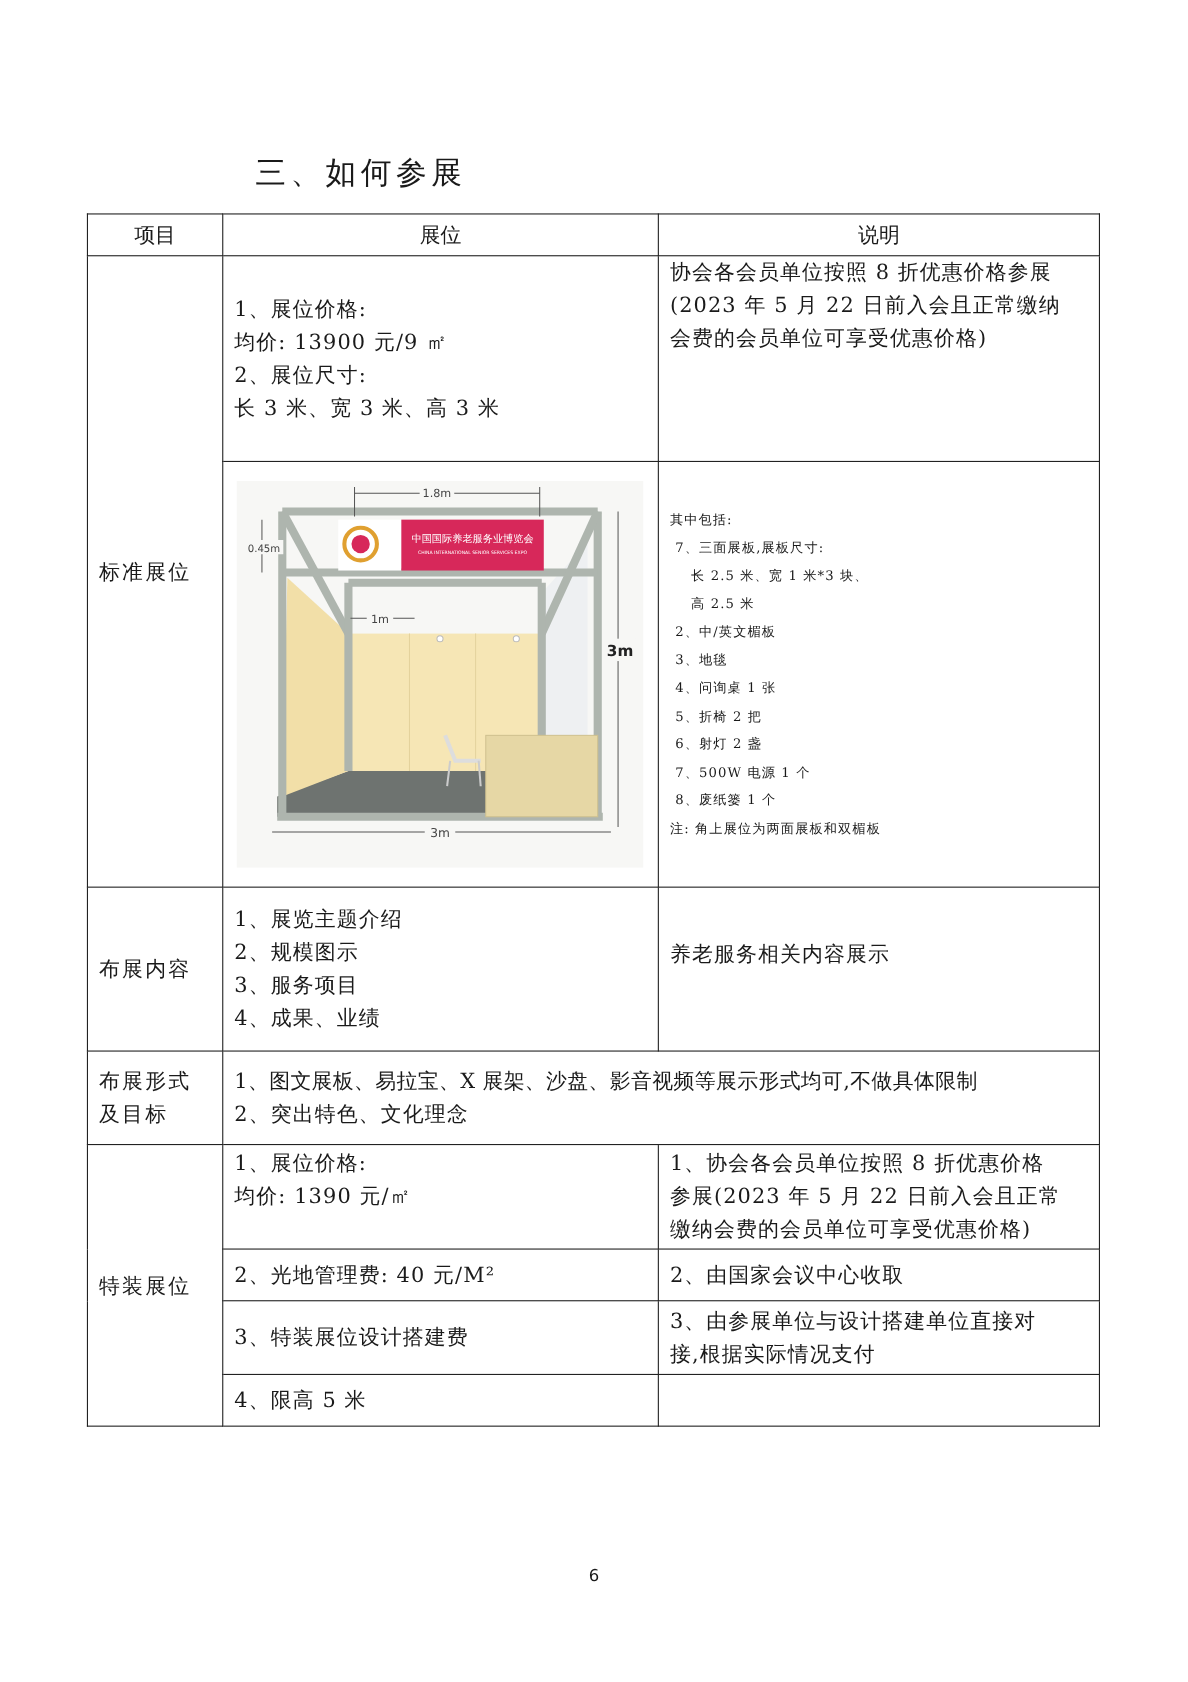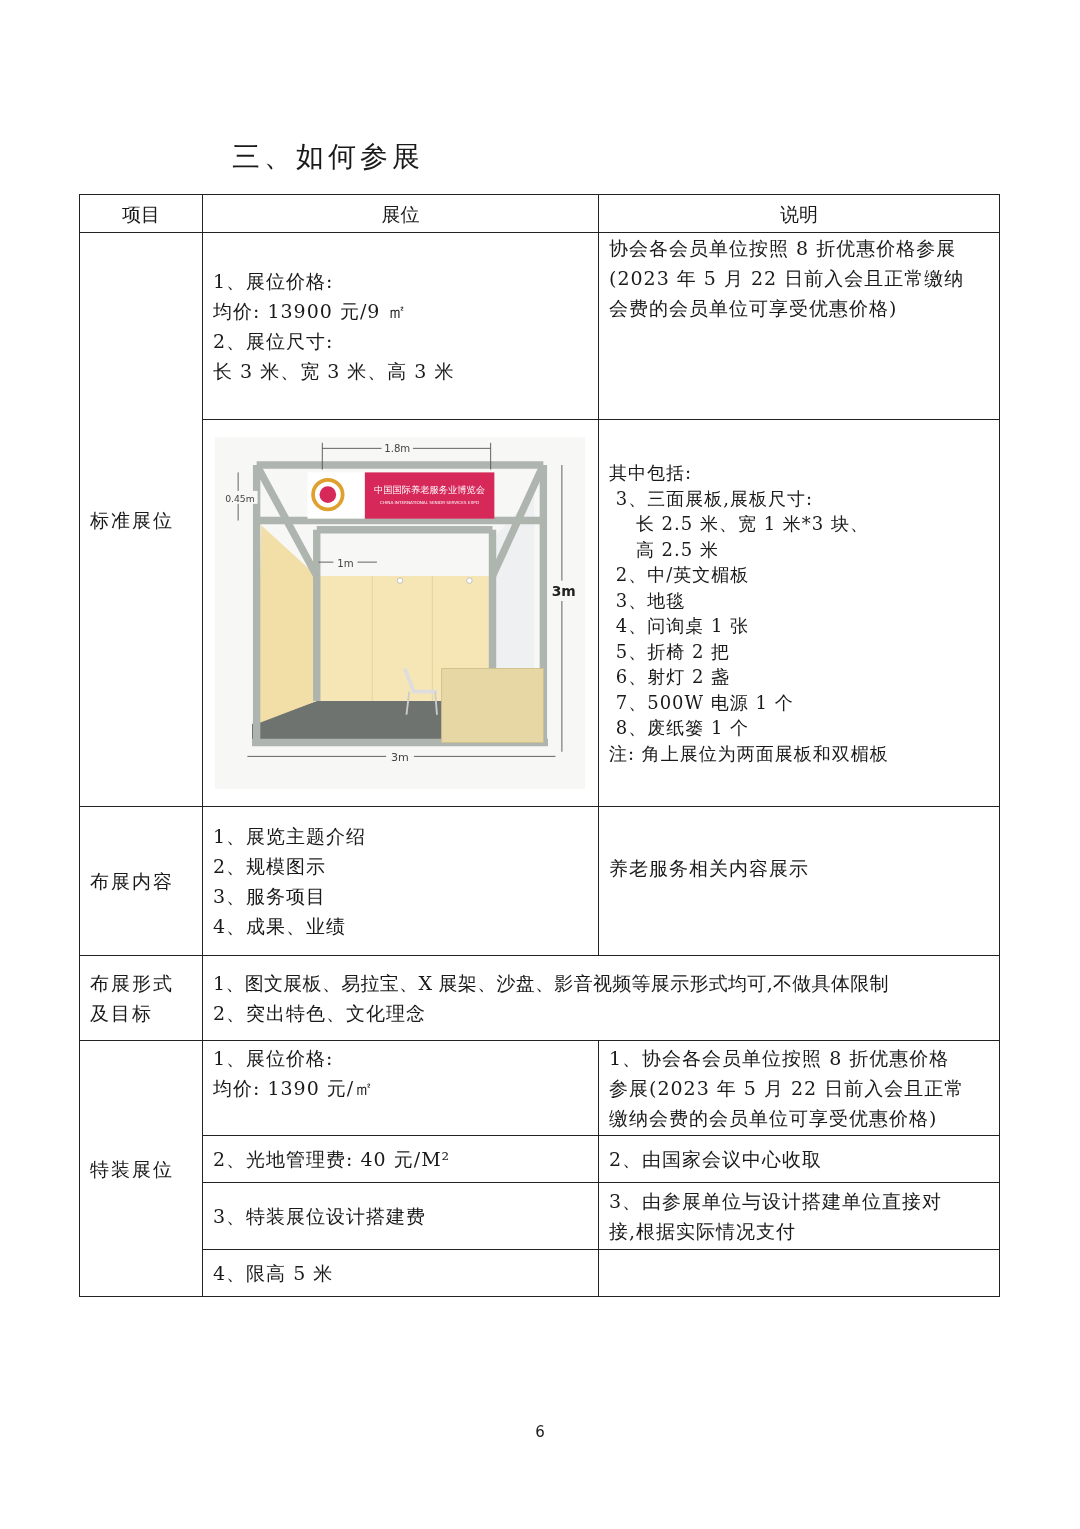--- a/index.html
+++ b/index.html
@@ -105,23 +105,23 @@
         <rect x="8" y="58" width="38" height="14" fill="#f7f7f5"></rect>
         <text x="27" y="70" font-size="10" text-anchor="middle" fill="#444" font-family="DejaVu Sans, sans-serif">0.45m</text>
         <rect x="128" y="128" width="26" height="14" fill="#f7f7f5"></rect>
         <text x="141" y="140" font-size="11" text-anchor="middle" fill="#444" font-family="DejaVu Sans, sans-serif">1m</text>
         <rect x="362" y="155" width="30" height="22" fill="#f7f7f5"></rect>
         <text x="377" y="172" font-size="15" font-weight="bold" text-anchor="middle" fill="#222" font-family="DejaVu Sans, sans-serif">3m</text>
         <rect x="185" y="337" width="30" height="16" fill="#f7f7f5"></rect>
         <text x="200" y="350" font-size="12" text-anchor="middle" fill="#444" font-family="DejaVu Sans, sans-serif">3m</text>
       </svg>
     </td>
-    <td style="font-size:18px; line-height:25.5px;">
+    <td style="font-size:12px; line-height:25.5px;">
       <span class="line">其中包括:</span>
-      <span class="line"> 3、三面展板,展板尺寸:</span>
+      <span class="line"> 7、三面展板,展板尺寸:</span>
       <span class="line">    长 2.5 米、宽 1 米*3 块、</span>
       <span class="line">    高 2.5 米</span>
       <span class="line"> 2、中/英文楣板</span>
       <span class="line"> 3、地毯</span>
       <span class="line"> 4、问询桌 1 张</span>
       <span class="line"> 5、折椅 2 把</span>
       <span class="line"> 6、射灯 2 盏</span>
       <span class="line"> 7、500W 电源 1 个</span>
       <span class="line"> 8、废纸篓 1 个</span>
       <span class="line">注: 角上展位为两面展板和双楣板</span>

